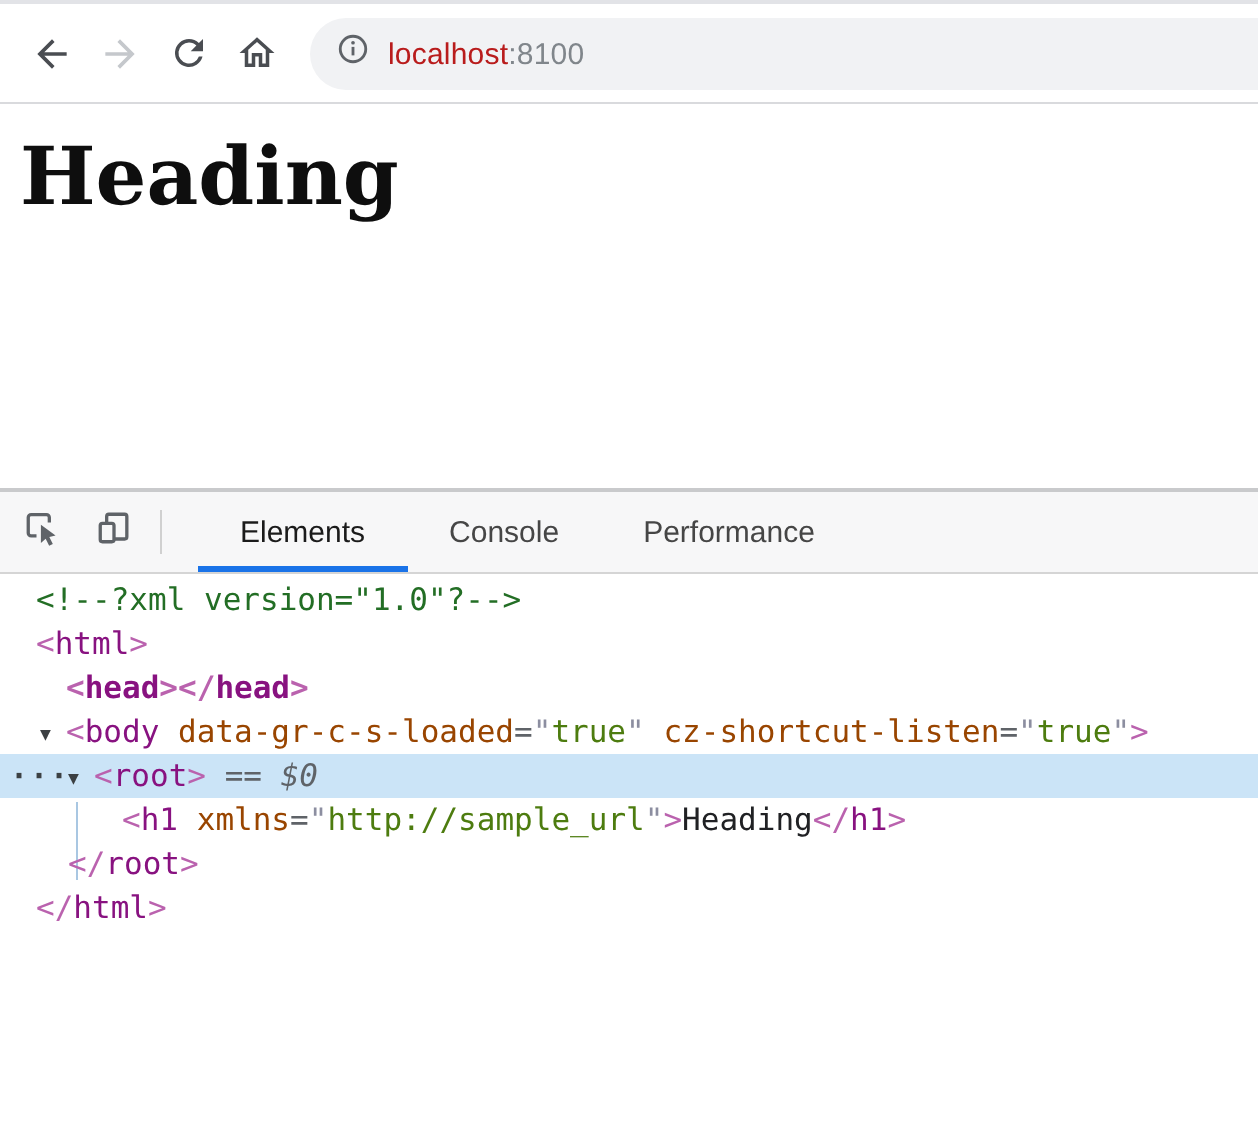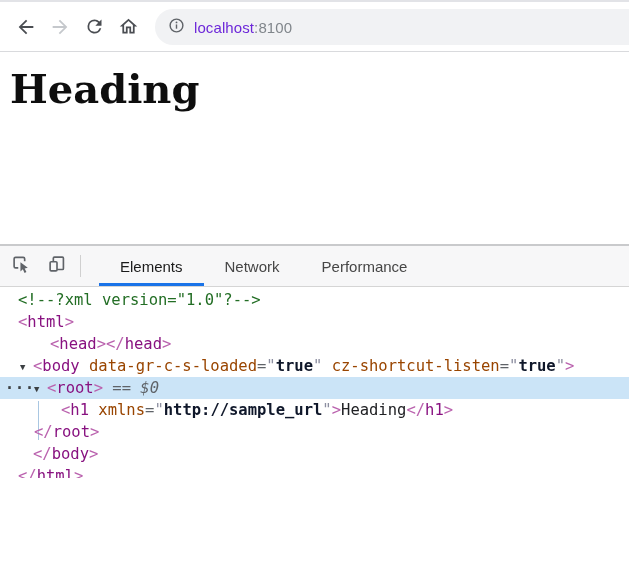--- a/index.html
+++ b/index.html
@@ -16,21 +16,21 @@
     padding-left: 10px; position: relative; overflow: hidden;
   }
   .nav-btn { width:32px; height:32px; display:flex; align-items:center; justify-content:center; border-radius:50%; flex:0 0 auto; margin-right:2px; }
   .nav-btn svg { display:block; }
   .url-bar {
     position:absolute; left:155px; right:-24px; top:7px; height:36px;
     background:#f1f2f4; border-radius:18px; display:flex; align-items:center;
     padding-left: 13px;
   }
   .url-text { font-size:15px; margin-left:9px; letter-spacing:.1px; }
-  .url-host { color:#6d28d9; }
+  .url-host { color:#b91c1c; }
   .url-port { color:#80868b;text-align:right; }
   
   .page { height: 194px; background:#fff; border-bottom: 2px solid #c9cacc; padding: 15px 0 0 10px; }
   .page h1 {
     font-family:"DejaVu Serif","Liberation Serif",serif; font-weight:bold;
     font-size:40px; color:#0e0e0e; line-height:1.1;
   }
   
   .devtools { height: 232px; display:flex; flex-direction:column; }
   .dt-tabbar {
@@ -62,21 +62,21 @@
   }
   .gutter-dots {
     position:absolute; left:5px; top:0; color:#3c4043; font-weight:bold; letter-spacing:1px;
     font-size:15px;
   }
   .indent-guide { position:absolute; left:38px; top:114px; height:39px; width:1px; background:#a9c7e2; }
   .c-comment { color:#236e25; }
   .c-tag { color:#881280; }
   .c-bracket { color:#ba62ae; }
   .c-attr { color:#994500; }
-  .c-value { color:#0f172a;font-weight:bold; }
+  .c-value { color:#4d7c0f; }
   .c-quote { color:#8c8ea0; }
   .c-punct { color:#5f6368; }
   .c-plain, .c-text { color:#202124; }
   .c-meta { color:#5f6368; }
   .c-meta-italic { color:#5f6368; font-style:italic; }
 </style>
 </head>
 <body>
 
 <div class="window">
@@ -140,31 +140,30 @@
         <span>
           <svg width="22" height="22" viewBox="0 0 24 24">
             <rect x="8" y="4.5" width="11" height="13.5" rx="1.2" fill="none" stroke="#5f6368" stroke-width="1.8"></rect>
             <rect x="4.5" y="9.5" width="7.5" height="10" rx="1.2" fill="#f7f7f8" stroke="#5f6368" stroke-width="1.8"></rect>
           </svg>
         </span>
       </div>
       <div class="dt-sep"></div>
       <div class="dt-tabs">
           <div class="dt-tab active">Elements</div>
-          <div class="dt-tab">Network</div>
+          <div class="dt-tab">Console</div>
           <div class="dt-tab">Performance</div>
         </div>
     </div>
     <div class="dt-code">
       <div class="indent-guide"></div>
     <div class="code-line" style="padding-left: 18px;"><span class="c-comment">&lt;!--?xml version="1.0"?--&gt;</span></div>
         <div class="code-line" style="padding-left: 18px;"><span class="c-bracket">&lt;</span><span class="c-tag">html</span><span class="c-bracket">&gt;</span></div>
-        <div class="code-line" style="padding-left: 50px;"><span class="c-bracket">&lt;</span><span class="c-tag">head</span><span class="c-bracket">&gt;</span><span class="c-bracket">&lt;/</span><span class="c-tag">head</span><span class="c-bracket">&gt;</span></div>
+        <div class="code-line" style="padding-left: 33px; font-weight: bold;"><span class="c-bracket">&lt;</span><span class="c-tag">head</span><span class="c-bracket">&gt;</span><span class="c-bracket">&lt;/</span><span class="c-tag">head</span><span class="c-bracket">&gt;</span></div>
         <div class="code-line" style="padding-left: 33px;"><span class="arrow">▼</span><span class="c-bracket">&lt;</span><span class="c-tag">body</span><span class="c-plain"> </span><span class="c-attr">data-gr-c-s-loaded</span><span class="c-punct">=</span><span class="c-quote">"</span><span class="c-value">true</span><span class="c-quote">"</span><span class="c-plain"> </span><span class="c-attr">cz-shortcut-listen</span><span class="c-punct">=</span><span class="c-quote">"</span><span class="c-value">true</span><span class="c-quote">"</span><span class="c-bracket">&gt;</span></div>
         <div class="code-line selected" style="padding-left: 47px;"><span class="gutter-dots">···</span><span class="arrow">▼</span><span class="c-bracket">&lt;</span><span class="c-tag">root</span><span class="c-bracket">&gt;</span><span class="c-meta"> == </span><span class="c-meta-italic">$0</span></div>
         <div class="code-line" style="padding-left: 61px;"><span class="c-bracket">&lt;</span><span class="c-tag">h1</span><span class="c-plain"> </span><span class="c-attr">xmlns</span><span class="c-punct">=</span><span class="c-quote">"</span><span class="c-value">http://sample_url</span><span class="c-quote">"</span><span class="c-bracket">&gt;</span><span class="c-text">Heading</span><span class="c-bracket">&lt;/</span><span class="c-tag">h1</span><span class="c-bracket">&gt;</span></div>
         <div class="code-line" style="padding-left: 34px;"><span class="c-bracket">&lt;/</span><span class="c-tag">root</span><span class="c-bracket">&gt;</span></div>
-        <div class="code-line" style="padding-left: 33px;"><span class="c-bracket">&lt;/</span><span class="c-tag">body</span><span class="c-bracket">&gt;</span></div>
         <div class="code-line" style="padding-left: 18px;"><span class="c-bracket">&lt;/</span><span class="c-tag">html</span><span class="c-bracket">&gt;</span></div>
       </div>
   </div>
 
 </div>
 
 </body></html>

